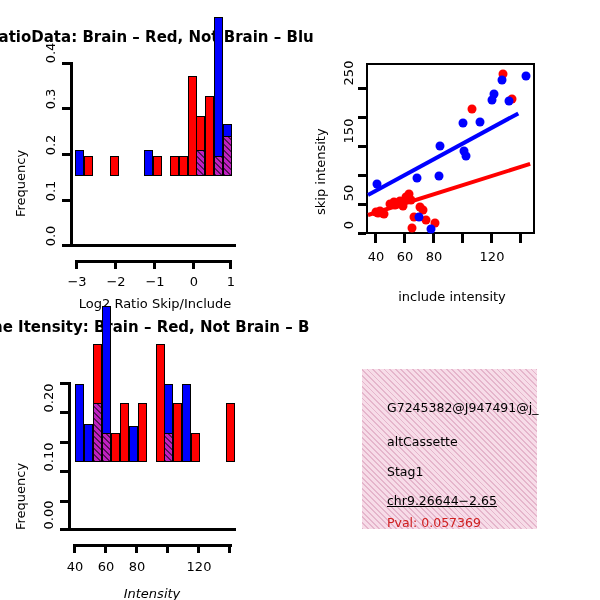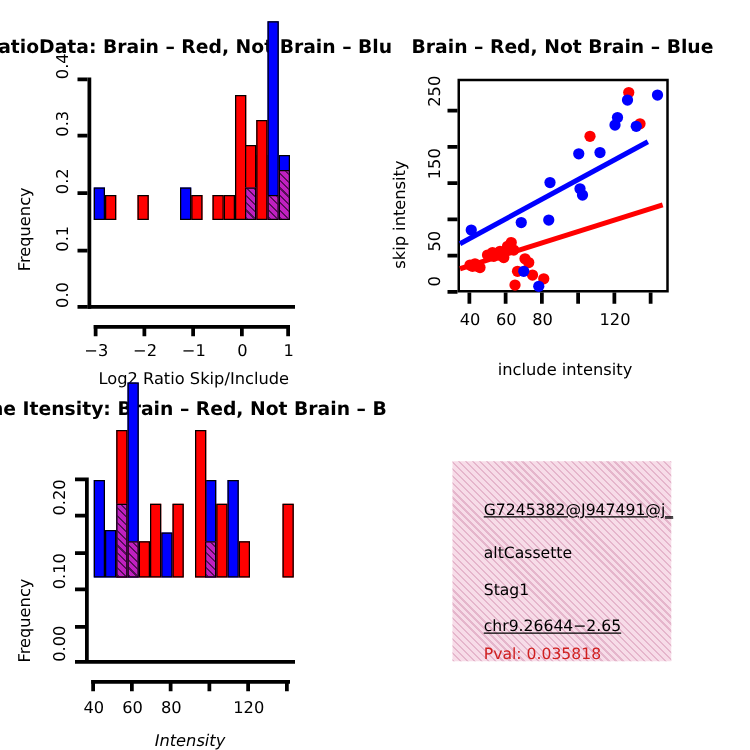--- a/index.html
+++ b/index.html
@@ -126,21 +126,20 @@
       <div class="tick-lbl tick-x" style="left:155px;top:250px;">−1</div>
       <div class="tick-lbl tick-x" style="left:194px;top:250px;">0</div>
       <div class="tick-lbl tick-x" style="left:231px;top:250px;">1</div>
 
       <div class="axis-title x" style="top:272px;left:155px;">Log2 Ratio Skip/Include</div>
     </div>
   </div>
 
   <div class="panel" style="left:300px;top:25px;width:300px;height:290px;">
 
-    <div class="ptitle" style="top:5px;left:0;">Brain – Red, Not Brain – Blue</div>
 
     <div class="plotbox" style="left:0;top:0;width:300px;height:290px;">
 
       <div class="scatterframe" style="left:66px;top:38px;width:169px;height:171px;">
 
         <div class="fitline blue" style="left:0px;top:0px;width:171px;transform:rotate(-28.5deg);margin-top:128px;"></div>
         <div class="fitline red" style="left:0px;top:0px;width:170px;transform:rotate(-17.5deg);margin-top:148px;"></div>
 
         <div class="pt red" style="left:8px;top:147px;"></div>
         <div class="pt red" style="left:10px;top:148px;"></div>
@@ -273,20 +272,20 @@
       <div class="tick-lbl tick-x" style="left:106px;top:245px;">60</div>
       <div class="tick-lbl tick-x" style="left:137px;top:245px;">80</div>
       <div class="tick-lbl tick-x" style="left:199px;top:245px;">120</div>
 
       <div class="axis-title x" style="top:272px;left:152px;font-style:italic;">Intensity</div>
     </div>
   </div>
 
   <div class="infopanel" style="left:362px;top:369px;width:175px;height:160px;">
 
-    <div class="infoline" style="left:25px;top:33px;text-decoration:underline;">G7245382@J947491@j_</div>
+    <div class="infoline" style="left:25px;top:33px;">G7245382@J947491@j_</div>
     <div class="infoline" style="left:25px;top:67px;">altCassette</div>
     <div class="infoline" style="left:25px;top:97px;">Stag1</div>
     <div class="infoline" style="left:25px;top:126px;text-decoration:underline;">chr9.26644−2.65</div>
-    <div class="infoline pval" style="left:25px;top:148px;">Pval: 0.035818</div>
+    <div class="infoline pval" style="left:25px;top:148px;">Pval: 0.057369</div>
   </div>
 
 </div>
 
 </body></html>

